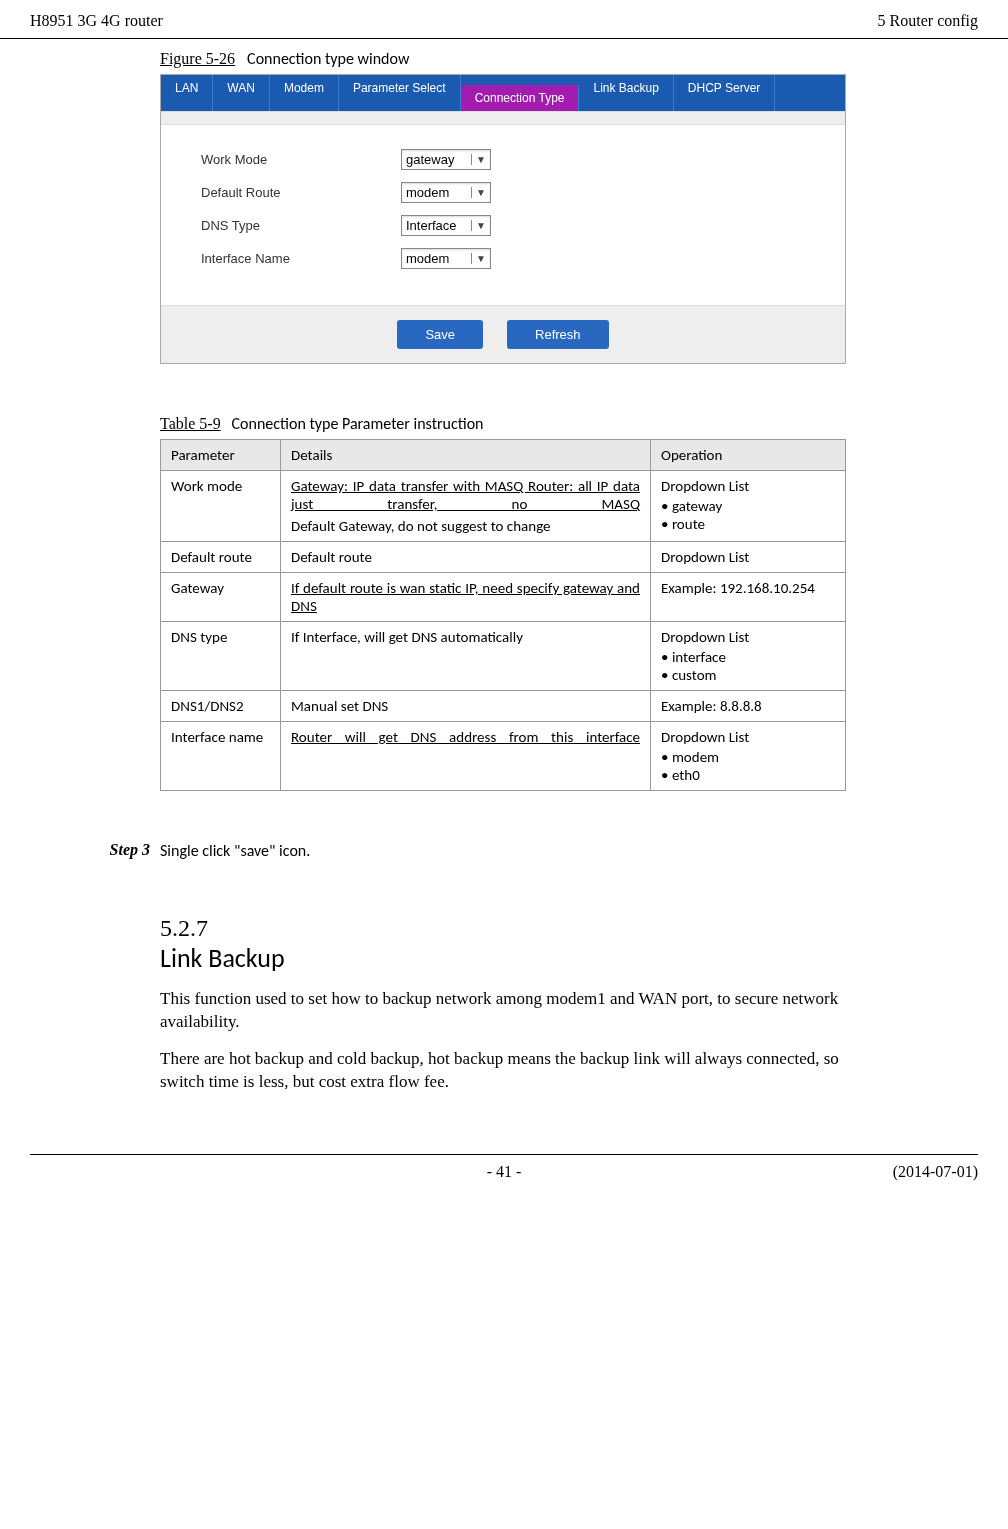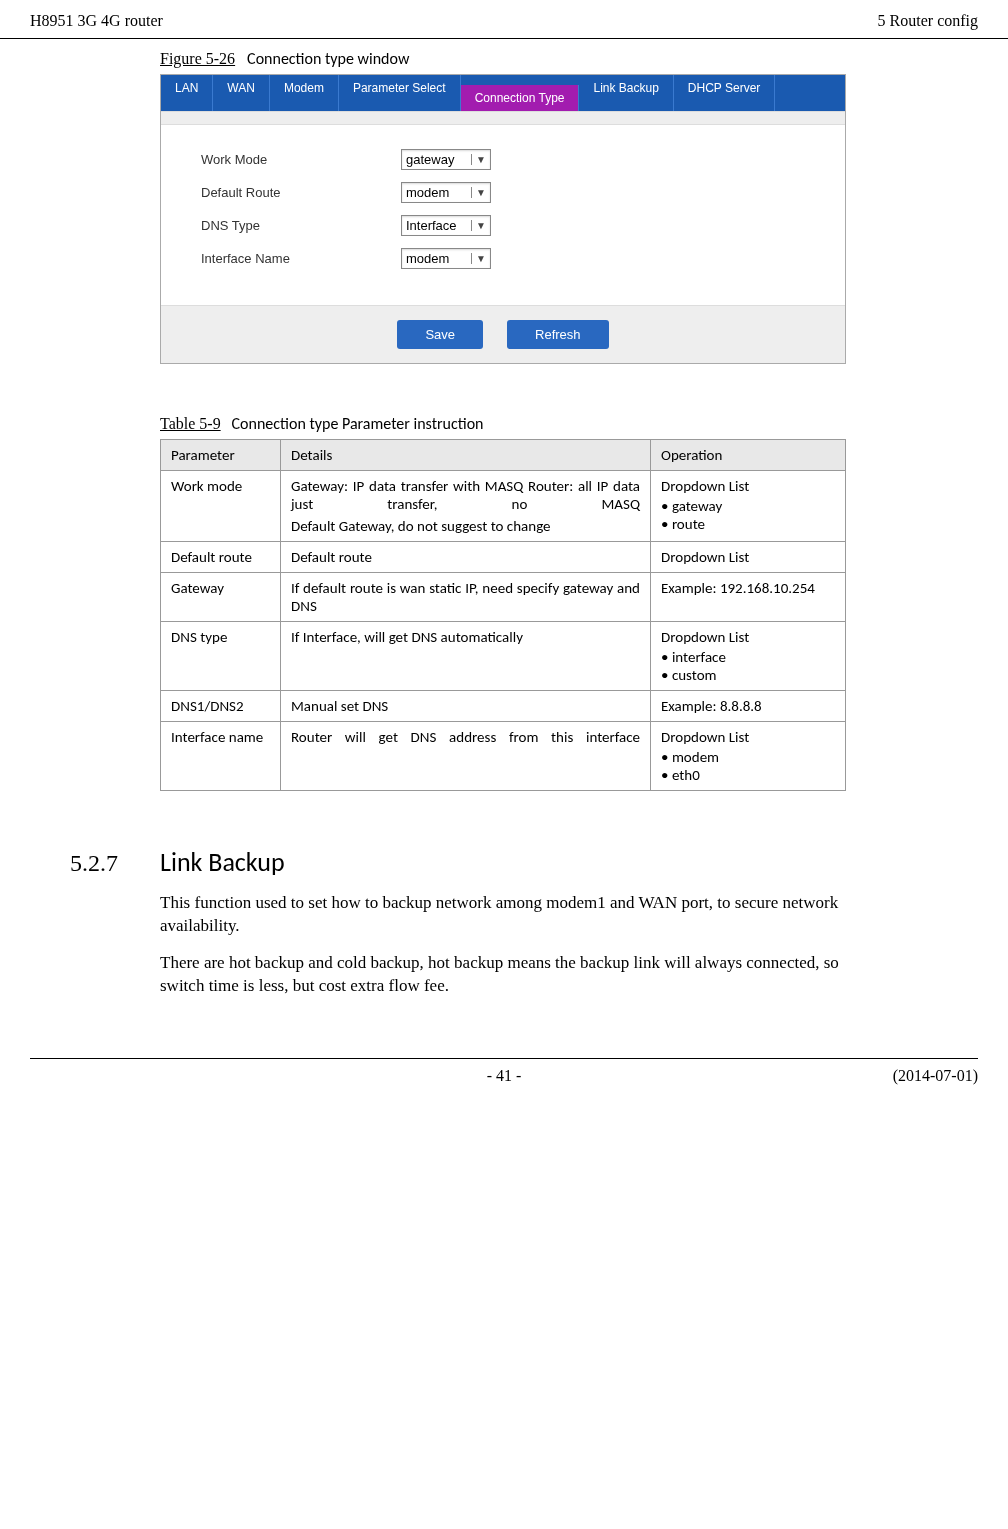--- a/index.html
+++ b/index.html
@@ -98,28 +98,28 @@
       border: 1px solid #999;
       padding: 6px 10px;
       text-align: left;
       vertical-align: top;
     }
     table.param-table th { background: #e8e8e8; font-weight: normal; }
     table.param-table td:first-child { width: 120px; }
     table.param-table td:last-child { width: 195px; }
     .bullet-list { list-style: none; padding-left: 0; margin-top: 2px; }
     .bullet-list li::before { content: "• "; }
-    .justify-spread { text-align: justify; text-align-last: justify; }
+    .justify-spread { text-align: justify; text-align-last: justify; text-decoration: underline; }
     
     .step-row { display: flex; margin-top: 50px; font-size: 16px; }
     .step-label { width: 82px; font-family: "Comic Sans MS", cursive; font-style: italic; font-weight: bold; margin-left: -82px; text-align: right; padding-right: 10px; }
     .step-text { font-family: Calibri, Arial, sans-serif; }
     .end-marker { font-family: Calibri, Arial, sans-serif; font-weight: bold; font-size: 15px; margin-top: 18px; }
     
-    .section-row { display: flex; align-items: baseline; margin-top: 55px; }
+    .section-row { display: flex; align-items: baseline; margin-top: 55px; flex-direction: column; }
     .section-num { font-family: "Comic Sans MS", cursive; font-size: 24px; margin-left: -90px; width: 90px; }
     .section-title { font-family: Calibri, Arial, sans-serif; font-size: 26px; }
     
     .body-text { font-size: 17px; margin-top: 14px; line-height: 1.35; }
     
     .page-footer {
       border-top: 1px solid #000;
       margin: 60px 30px 20px 30px;
       padding-top: 8px;
       display: flex;
@@ -269,20 +269,24 @@
             <div>Dropdown List</div>
             <ul class="bullet-list">
               <li>modem</li>
               <li>eth0</li>
             </ul>
           </td>
         </tr>
       </tbody>
   </table>
 
+  <div class="step-row">
+    <span class="step-label">Step 3</span>
+    <span class="step-text">Single click "save" icon.</span>
+  </div>
 
   <div class="section-row">
     <span class="section-num">5.2.7</span>
     <span class="section-title">Link Backup</span>
   </div>
 
   <p class="body-text">This function used to set how to backup network among modem1 and WAN port, to secure network availability.</p>
   <p class="body-text">There are hot backup and cold backup, hot backup means the backup link will always connected, so switch time is less, but cost extra flow fee.</p>
 </div>
 

